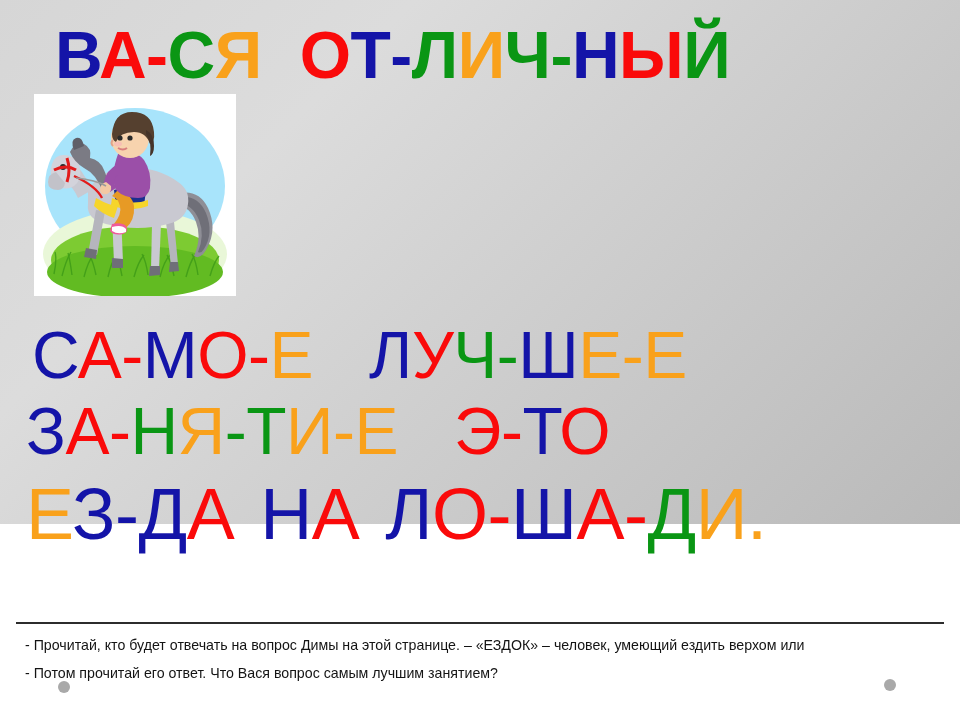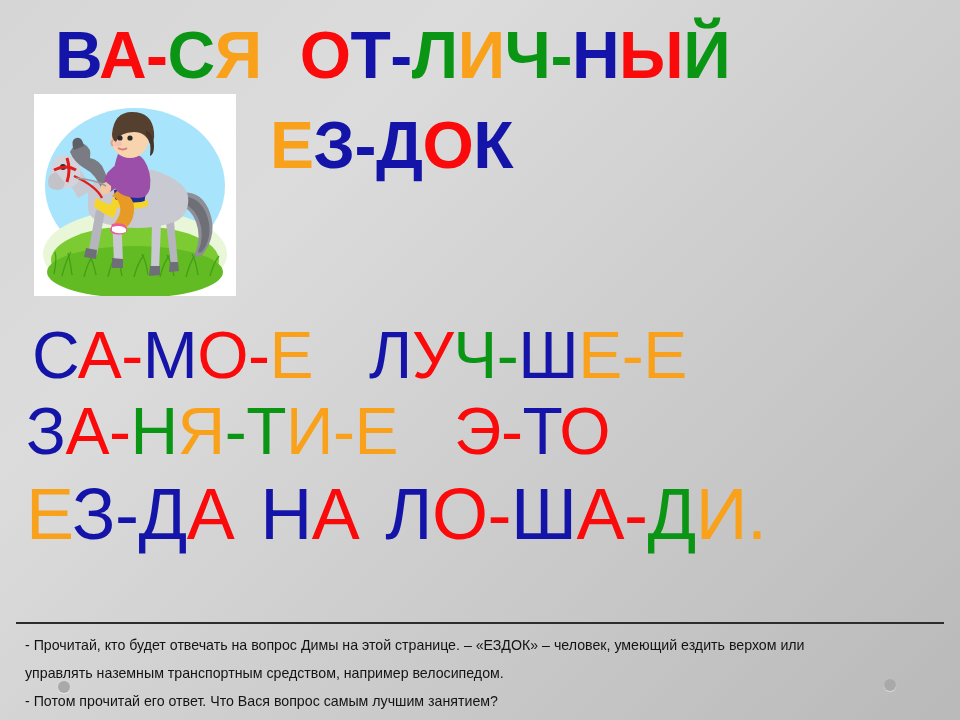--- a/index.html
+++ b/index.html
@@ -8,21 +8,21 @@
   }
   body {
     width: 960px;
     height: 720px;
     font-family: "Liberation Sans", sans-serif;
     overflow: hidden;
   }
   #slide {
     position: relative;
     width: 960px;
-    height: 720px;
+    height: 524px;
     background: linear-gradient(135deg, #d6d6d6 0%, #dcdcdc 28%, #cfcfcf 55%, #c4c4c4 78%, #b9b9b9 100%);
   }
   
   .line {
     position: absolute;
     white-space: nowrap;
     letter-spacing: -0.5px;
   }
   .headline {
     font-weight: bold;
@@ -99,23 +99,20 @@
 </style>
 </head>
 <body>
 
 <div id="slide">
 
   <div class="line headline l1">
     <span class="word"><span style="color: rgb(20, 20, 168);">В</span><span style="color: rgb(250, 10, 10);">А</span><span style="color: rgb(250, 10, 10);">-</span><span style="color: rgb(10, 150, 20);">С</span><span style="color: rgb(249, 161, 27);">Я</span></span><span class="gap"></span><span class="word"><span style="color: rgb(250, 10, 10);">О</span><span style="color: rgb(20, 20, 168);">Т</span><span style="color: rgb(20, 20, 168);">-</span><span style="color: rgb(10, 150, 20);">Л</span><span style="color: rgb(249, 161, 27);">И</span><span style="color: rgb(10, 150, 20);">Ч</span><span style="color: rgb(10, 150, 20);">-</span><span style="color: rgb(20, 20, 168);">Н</span><span style="color: rgb(250, 10, 10);">Ы</span><span style="color: rgb(10, 150, 20);">Й</span></span>
   </div>
 
-  <div class="line headline l2">
-    <span class="word"><span style="color: rgb(249, 161, 27);">Е</span><span style="color: rgb(20, 20, 168);">З</span><span style="color: rgb(20, 20, 168);">-</span><span style="color: rgb(20, 20, 168);">Д</span><span style="color: rgb(250, 10, 10);">О</span><span style="color: rgb(20, 20, 168);">К</span></span>
-  </div>
 
   <div id="picture">
     <svg width="202" height="202" viewBox="0 0 202 202">
       <rect x="0" y="0" width="202" height="202" fill="#ffffff"></rect>
       <ellipse cx="101" cy="92" rx="90" ry="78" fill="#a8e4fb"></ellipse>
       <ellipse cx="101" cy="160" rx="92" ry="44" fill="#e9f7d8"></ellipse>
       <ellipse cx="101" cy="166" rx="84" ry="34" fill="#7dcb32"></ellipse>
       <ellipse cx="101" cy="178" rx="88" ry="26" fill="#62bb22"></ellipse>
 
       <g stroke="#3f9c18" stroke-width="1.4" fill="none" opacity="0.85">
@@ -196,20 +193,19 @@
   </div>
 
   <div class="line body-line l5">
     <span class="word"><span style="color: rgb(249, 161, 27);">Е</span><span style="color: rgb(20, 20, 168);">З</span><span style="color: rgb(20, 20, 168);">-</span><span style="color: rgb(20, 20, 168);">Д</span><span style="color: rgb(250, 10, 10);">А</span></span><span class="gap-sm"></span><span class="word"><span style="color: rgb(20, 20, 168);">Н</span><span style="color: rgb(250, 10, 10);">А</span></span><span class="gap-sm"></span><span class="word"><span style="color: rgb(20, 20, 168);">Л</span><span style="color: rgb(250, 10, 10);">О</span><span style="color: rgb(250, 10, 10);">-</span><span style="color: rgb(20, 20, 168);">Ш</span><span style="color: rgb(250, 10, 10);">А</span><span style="color: rgb(250, 10, 10);">-</span><span style="color: rgb(10, 150, 20);">Д</span><span style="color: rgb(249, 161, 27);">И</span><span style="color: rgb(249, 161, 27);">.</span></span>
   </div>
 
   <div id="footer">
     <div id="footer-rule"></div>
     <div id="footer-text">
       <p>- Прочитай,  кто будет отвечать на вопрос Димы на этой странице.  – «ЕЗДОК» – человек,  умеющий  ездить верхом или</p>
-      <p>управлять наземным транспортным средством, например велосипедом.</p>
       <p>- Потом прочитай его ответ. Что Вася вопрос самым лучшим  занятием?</p>
     </div>
   </div>
   <div class="dot" id="dot-left"></div>
   <div class="dot" id="dot-right"></div>
 
 </div>
 
 </body></html>

